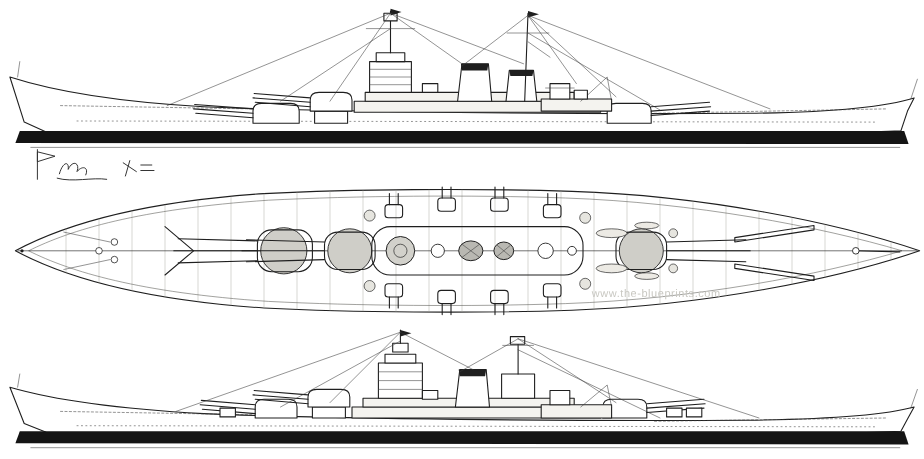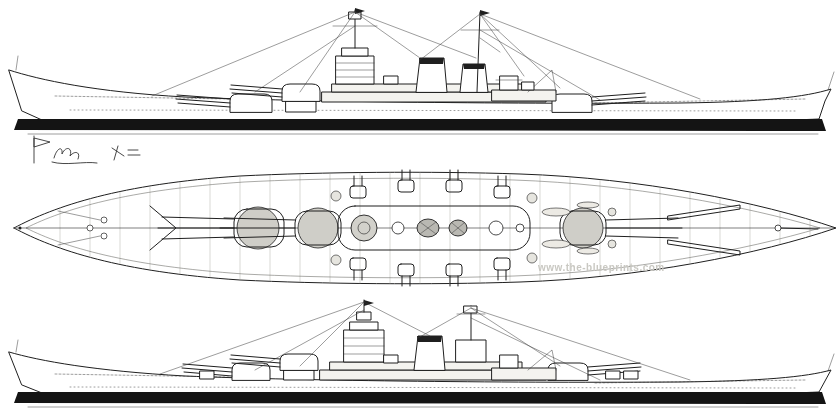--- a/index.html
+++ b/index.html
@@ -5,21 +5,21 @@
   html,body{margin:0;padding:0;background:#ffffff;}
   .canvas{position:relative;width:840px;height:417px;background:#ffffff;overflow:hidden;
           font-family:"Liberation Sans", sans-serif;}
   svg{display:block;}
   .ink{stroke:#1f1f1f;fill:none;stroke-width:1;stroke-linecap:round;stroke-linejoin:round;}
   .thin{stroke:#3a3a3a;fill:none;stroke-width:0.5;stroke-linecap:round;}
   .fillw{fill:#ffffff;}
   .fillsup{fill:#f4f3ef;}
   .sketch{stroke:#333333;fill:none;stroke-width:0.9;stroke-linecap:round;}
   .watermark{position:absolute;left:538px;top:262px;color:#c9c8c2;font-size:10px;
-             letter-spacing:0.5px;user-select:none;font-weight:bold;}
+             letter-spacing:0.5px;user-select:none;}
 </style>
 </head>
 <body>
 
 <div class="canvas">
 <svg width="840" height="417" viewBox="0 0 840 417">
   <defs>
     <pattern id="plateTex" width="6" height="4" patternUnits="userSpaceOnUse">
       <rect width="6" height="4" fill="#fdfdfc"></rect>
       <line x1="0" y1="2" x2="6" y2="2" stroke="#ebeae6" stroke-width="0.5"></line>

